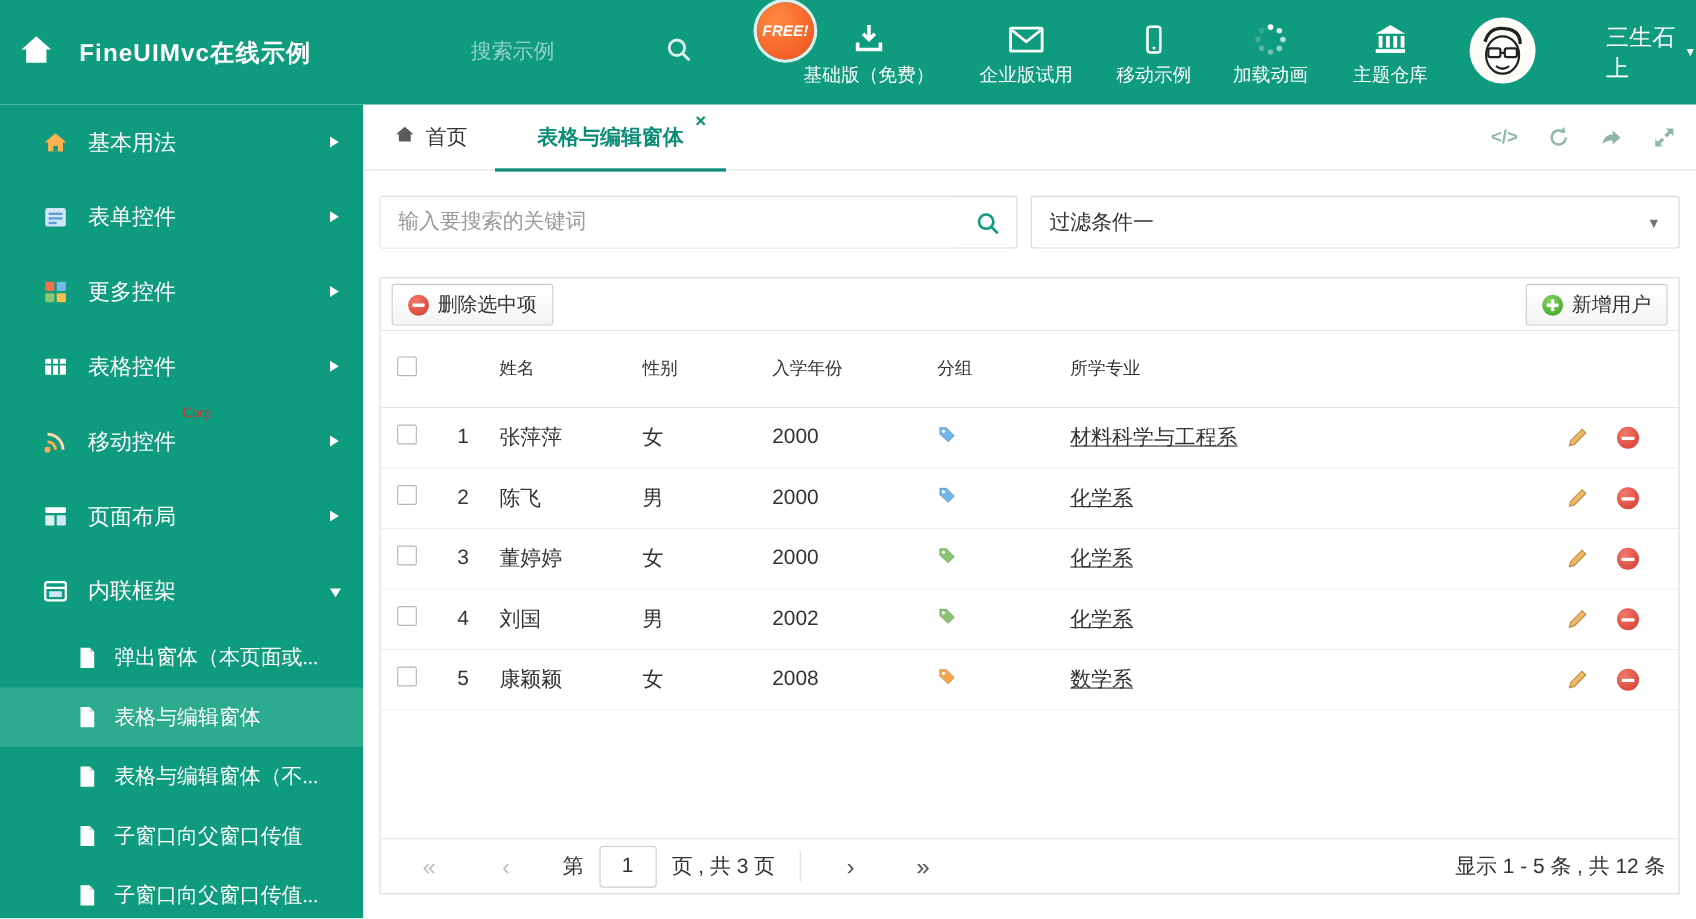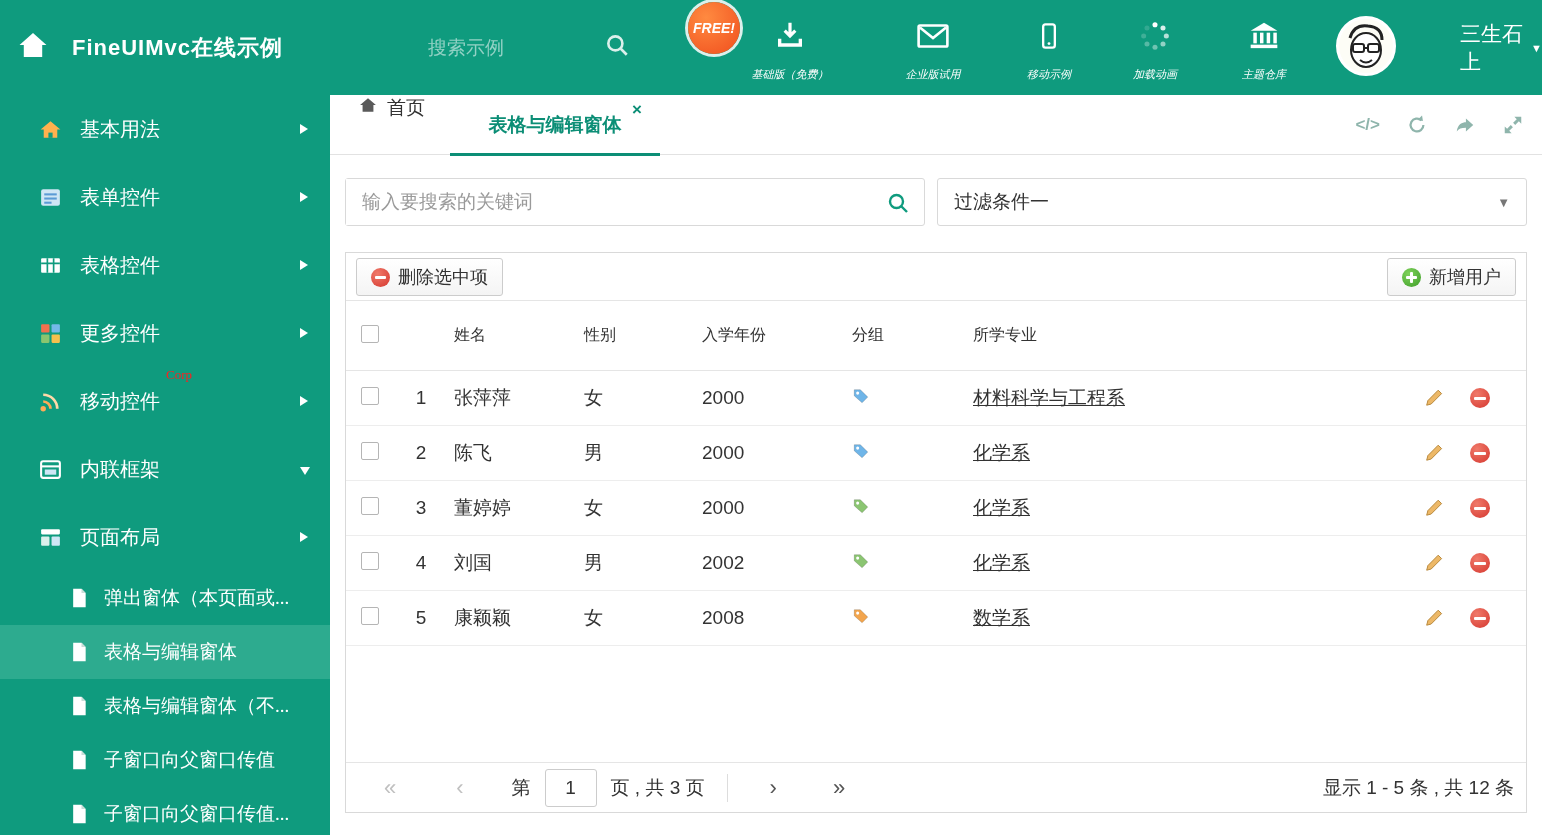--- a/index.html
+++ b/index.html
@@ -8,21 +8,21 @@
 
   
   .header { position:absolute; top:0; left:0; width:1542px; height:95px; background:#0f9b7e; color:#fff; z-index:5; }
   .home-big { position:absolute; left:16px; top:28px; }
   .app-title { position:absolute; left:72px; top:0; height:95px; line-height:95px; font-size:22px; font-weight:bold; color:#fff; letter-spacing:1px; }
   .hdr-search { position:absolute; left:428px; top:30px; width:175px; height:36px; background:transparent; border:none; outline:none; color:#fff; font-size:19px; font-family:Liberation Serif, serif; }
   .hdr-search::placeholder { color:rgba(255,255,255,0.55); }
   .hdr-search-icon { position:absolute; left:604px; top:32px; opacity:.85; }
   .hnav { position:absolute; top:16px; width:140px; text-align:center; color:#fff; cursor:pointer; }
   .hnav .hico { display:block; height:38px; padding-top:4px; }
-  .hnav .hlab { display:block; font-size:11px; margin-top:13px; white-space:nowrap;font-style:italic; }
+  .hnav .hlab { display:block; font-size:17px; margin-top:3px; white-space:nowrap; }
   .free-badge { position:absolute; left:688px; top:2px; width:52px; height:52px; border-radius:50%;
     background:radial-gradient(circle at 35% 30%, #ff8a40, #f04e1d); color:#fff; font-weight:bold; font-style:italic;
     font-size:14px; display:flex; align-items:center; justify-content:center; box-shadow:0 0 0 3px rgba(255,255,255,0.85); z-index:6; }
   .avatar { position:absolute; left:1336px; top:16px; width:60px; height:60px; border-radius:50%; background:#fff; border:2px solid #fff; overflow:hidden; }
   .user-box { position:absolute; left:1420px; top:0; height:95px; display:flex; align-items:center; gap:8px; color:#fff; font-size:21px; cursor:pointer;margin-left:40px; }
   .caret-glyph { font-size:11px; }
 
   
   .sidebar { position:absolute; top:95px; left:0; width:330px; height:740px; background:#0f9b7e; color:#fff; overflow:hidden;font-family:Liberation Serif, serif; }
   .snav-item { position:relative; height:68px; display:flex; align-items:center; padding-left:38px; font-size:20px; cursor:pointer; }
@@ -30,21 +30,21 @@
   .caret-r { position:absolute; right:22px; top:29px; width:0; height:0; border-left:8px solid #fff; border-top:5px solid transparent; border-bottom:5px solid transparent; }
   .caret-d { position:absolute; right:20px; top:32px; width:0; height:0; border-top:8px solid #fff; border-left:5px solid transparent; border-right:5px solid transparent; }
   .corp { color:#ff1f1f; font-size:13px; margin-left:6px; align-self:flex-start; margin-top:0; }
   .ssub-item { position:relative; height:54px; display:flex; align-items:center; padding-left:70px; font-size:19px; cursor:pointer; }
   .ssub-item.active { background:#2dab8f; }
   .ssub-item .fico { width:20px; margin-right:14px; display:inline-flex; }
 
   
   .main { position:absolute; top:95px; left:330px; width:1212px; height:740px; background:#fff; }
   .tabbar { position:relative; height:60px; border-bottom:1px solid #e2e2e2; }
-  .tab-home { position:absolute; left:28px; top:0; height:60px; display:flex; align-items:flex-start; gap:9px; font-size:19px; color:#333; cursor:pointer; }
+  .tab-home { position:absolute; left:28px; top:0; height:60px; display:flex; align-items:center; gap:9px; font-size:19px; color:#333; cursor:pointer; }
   .tab-active { position:absolute; left:120px; top:0; width:210px; height:60px; display:flex; align-items:center; justify-content:center; font-size:19px; font-weight:bold; color:#0c8e76; cursor:pointer; }
   .tab-underline { position:absolute; left:0; bottom:-1px; width:100%; height:3px; background:#0c8e76; }
   .tab-close { position:absolute; top:6px; right:18px; font-size:17px; color:#0c8e76; font-weight:bold; cursor:pointer; line-height:1; }
   .tb-icons { position:absolute; right:18px; top:0; height:60px; display:flex; align-items:center; gap:26px; color:#8fb5ac; }
   .tb-icons .ti { cursor:pointer; display:inline-flex; font-size:17px; font-weight:bold; }
 
   
   .search-box { position:absolute; left:15px; top:83px; width:580px; height:48px; border:1px solid #d9d9d9; border-radius:3px; }
   .search-box input { width:520px; height:46px; border:none; outline:none; padding:0 16px; font-size:19px; color:#333; font-family:inherit; }
   .search-box input::placeholder { color:#9a9a9a; }
@@ -218,76 +218,76 @@
             <rect x="6" y="16" width="7" height="2" fill="#5b9bd5"></rect>
           </svg>
       </span>
       <span>表单控件</span>
       <span class="caret-r"></span>
     </div>
 
     <div class="snav-item">
       <span class="sico">
         <svg width="25" height="25" viewBox="0 0 24 24">
-            <rect x="3" y="5" width="18" height="14" rx="1" fill="#fff"></rect>
-            <path d="M3 10 h18 M9 5 v14 M15 5 v14" stroke="#0f9b7e" stroke-width="1.6"></path>
-          </svg>
-      </span>
-      <span>表格控件</span>
-      <span class="caret-r"></span>
-    </div>
-
-    <div class="snav-item">
-      <span class="sico">
-        <svg width="25" height="25" viewBox="0 0 24 24">
             <rect x="3" y="3" width="8" height="8" rx="1" fill="#f2704e"></rect>
             <rect x="13" y="3" width="8" height="8" rx="1" fill="#74b9e8"></rect>
             <rect x="3" y="13" width="8" height="8" rx="1" fill="#8ac56f"></rect>
             <rect x="13" y="13" width="8" height="8" rx="1" fill="#f5c04e"></rect>
           </svg>
       </span>
       <span>更多控件</span>
       <span class="caret-r"></span>
     </div>
 
     <div class="snav-item">
       <span class="sico">
         <svg width="25" height="25" viewBox="0 0 24 24">
+            <rect x="3" y="5" width="18" height="14" rx="1" fill="#fff"></rect>
+            <path d="M3 10 h18 M9 5 v14 M15 5 v14" stroke="#0f9b7e" stroke-width="1.6"></path>
+          </svg>
+      </span>
+      <span>表格控件</span>
+      <span class="caret-r"></span>
+    </div>
+
+    <div class="snav-item">
+      <span class="sico">
+        <svg width="25" height="25" viewBox="0 0 24 24">
             <circle cx="5" cy="19" r="2.6" fill="#ffab57"></circle>
             <path d="M5 12 a7 7 0 0 1 7 7" stroke="#ffab57" stroke-width="2.6" fill="none"></path>
             <path d="M5 5.5 a13.5 13.5 0 0 1 13.5 13.5" stroke="#ffd9a8" stroke-width="2.6" fill="none"></path>
           </svg>
       </span>
       <span>移动控件</span>
       <span class="corp">Corp</span>
       <span class="caret-r"></span>
     </div>
 
     <div class="snav-item">
       <span class="sico">
         <svg width="25" height="25" viewBox="0 0 24 24">
+            <rect x="3" y="4" width="18" height="5" rx="1" fill="#fff"></rect>
+            <rect x="3" y="11" width="8" height="9" rx="1" fill="#fff" opacity=".85"></rect>
+            <rect x="13" y="11" width="8" height="9" rx="1" fill="#cfe6f5"></rect>
+          </svg>
+      </span>
+      <span>页面布局</span>
+      <span class="caret-r"></span>
+    </div>
+
+    <div class="snav-item">
+      <span class="sico">
+        <svg width="25" height="25" viewBox="0 0 24 24">
             <rect x="3" y="4" width="18" height="16" rx="2" fill="none" stroke="#fff" stroke-width="2"></rect>
             <path d="M3 9 h18" stroke="#fff" stroke-width="2"></path>
             <rect x="6.5" y="12" width="11" height="5" fill="#cfe6f5"></rect>
           </svg>
       </span>
       <span>内联框架</span>
       <span class="caret-d"></span>
-    </div>
-
-    <div class="snav-item">
-      <span class="sico">
-        <svg width="25" height="25" viewBox="0 0 24 24">
-            <rect x="3" y="4" width="18" height="5" rx="1" fill="#fff"></rect>
-            <rect x="3" y="11" width="8" height="9" rx="1" fill="#fff" opacity=".85"></rect>
-            <rect x="13" y="11" width="8" height="9" rx="1" fill="#cfe6f5"></rect>
-          </svg>
-      </span>
-      <span>页面布局</span>
-      <span class="caret-r"></span>
     </div>
 
     <div class="ssub-item">
       <span class="fico">
         <svg width="18" height="20" viewBox="0 0 20 24">
             <path d="M3 1 h10 l5 5 v17 H3 Z" fill="#fff"></path>
             <path d="M13 1 l5 5 h-5 Z" fill="#c8ddd7"></path>
           </svg>
       </span>
       <span>弹出窗体（本页面或...</span>

